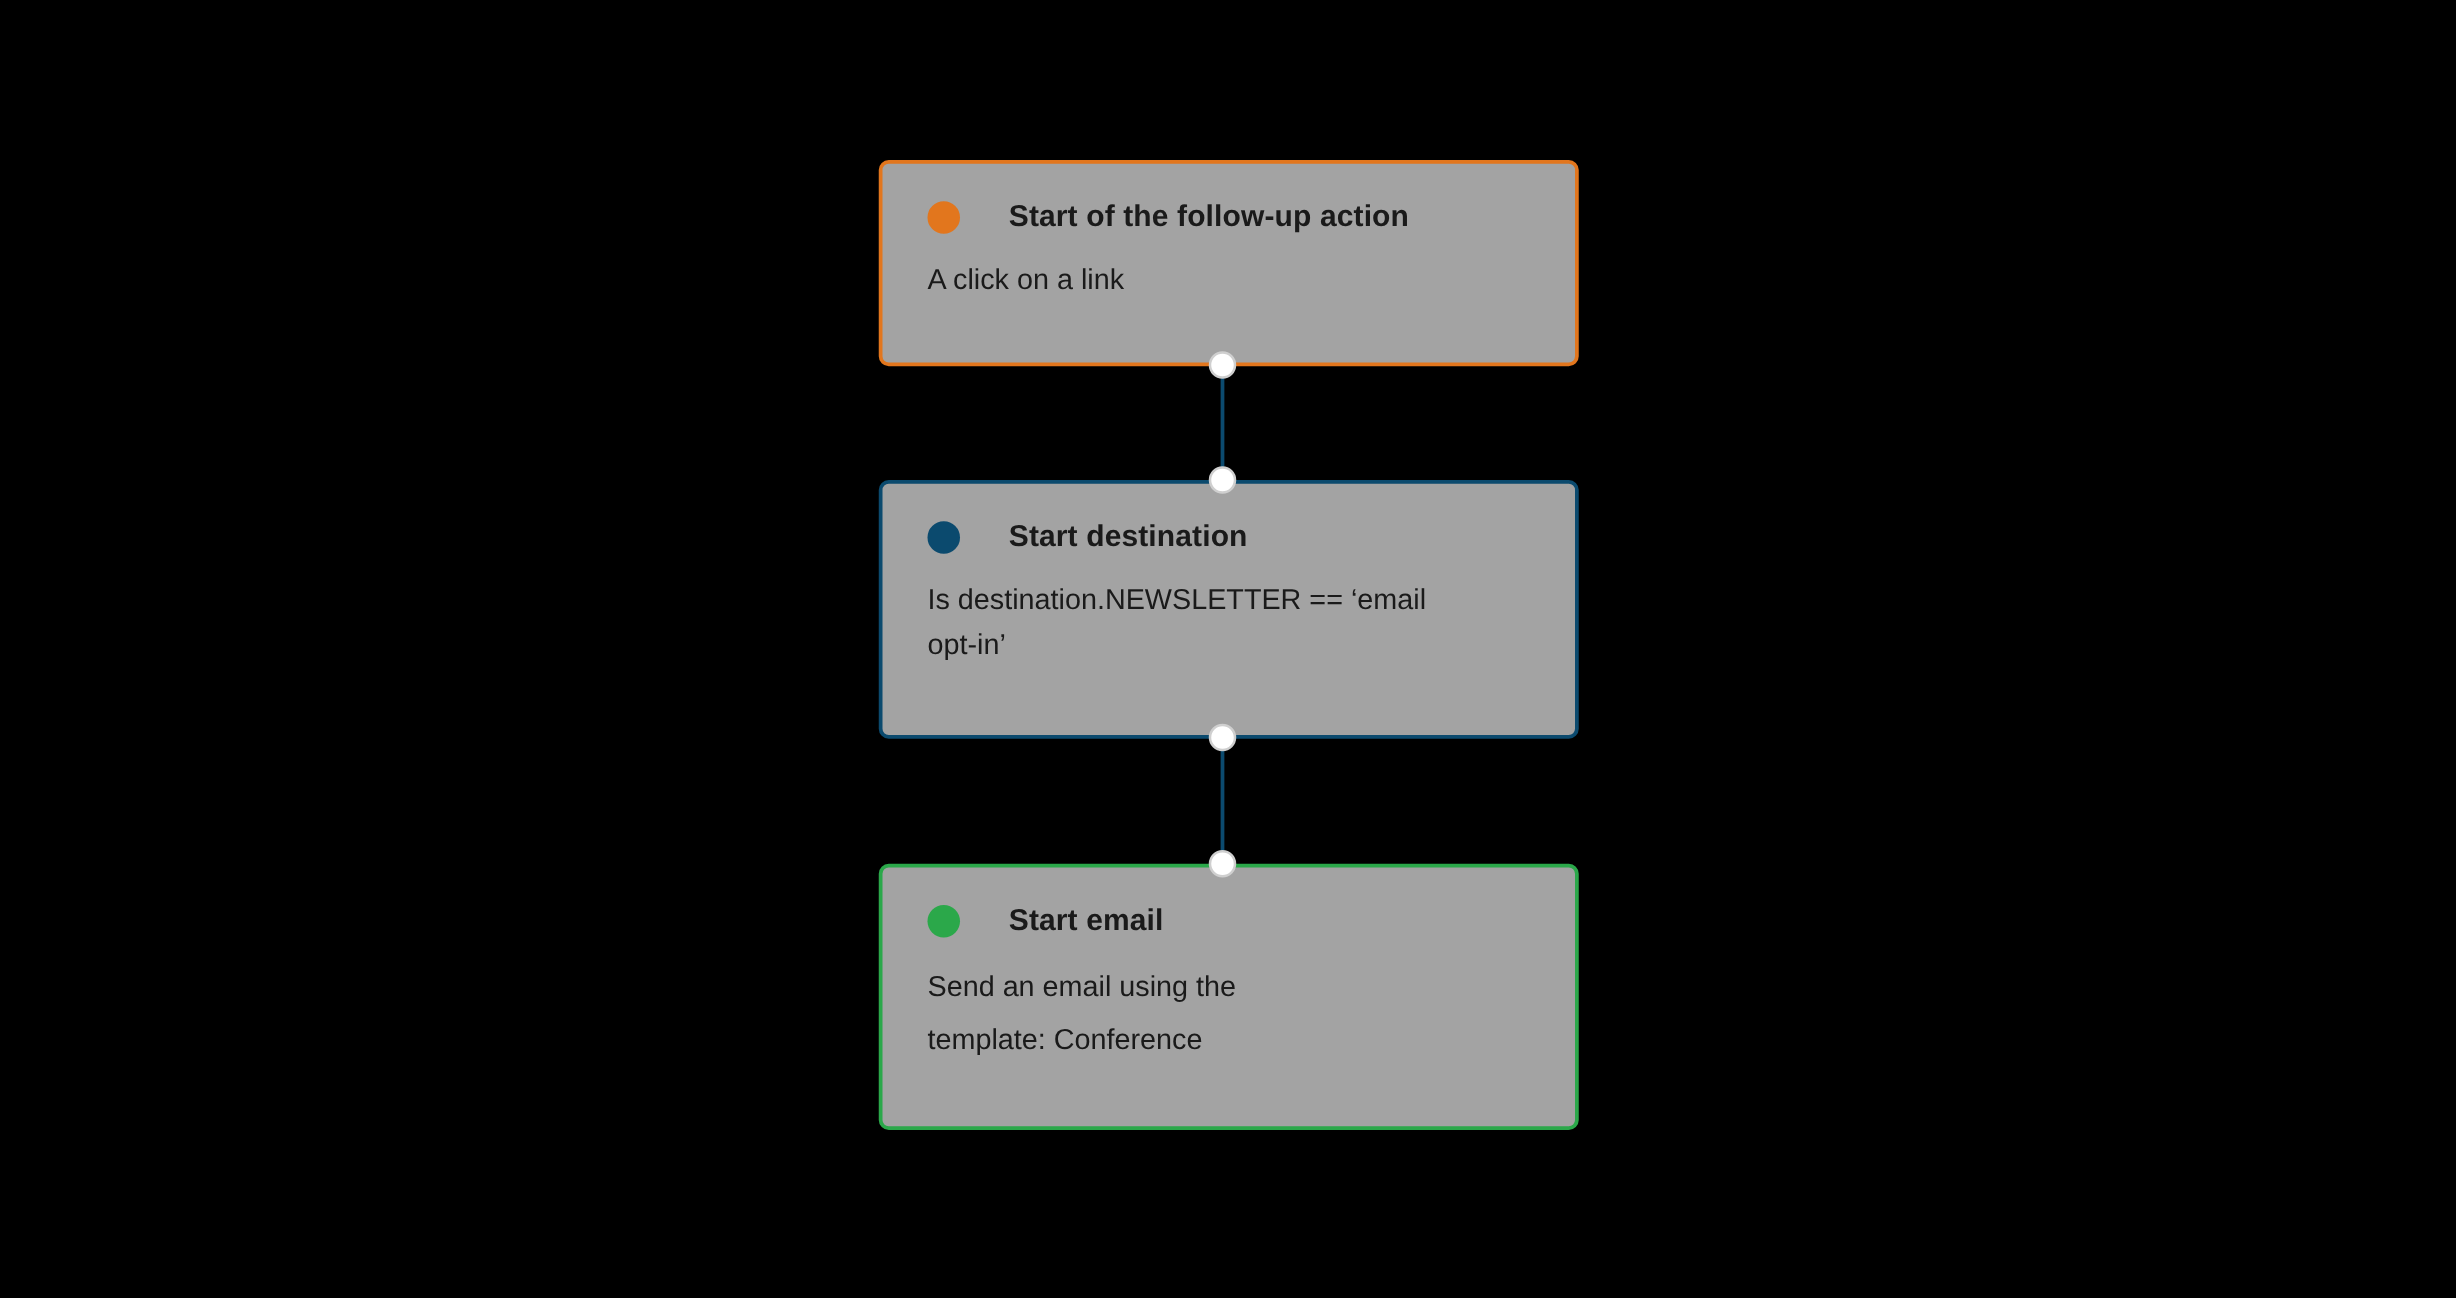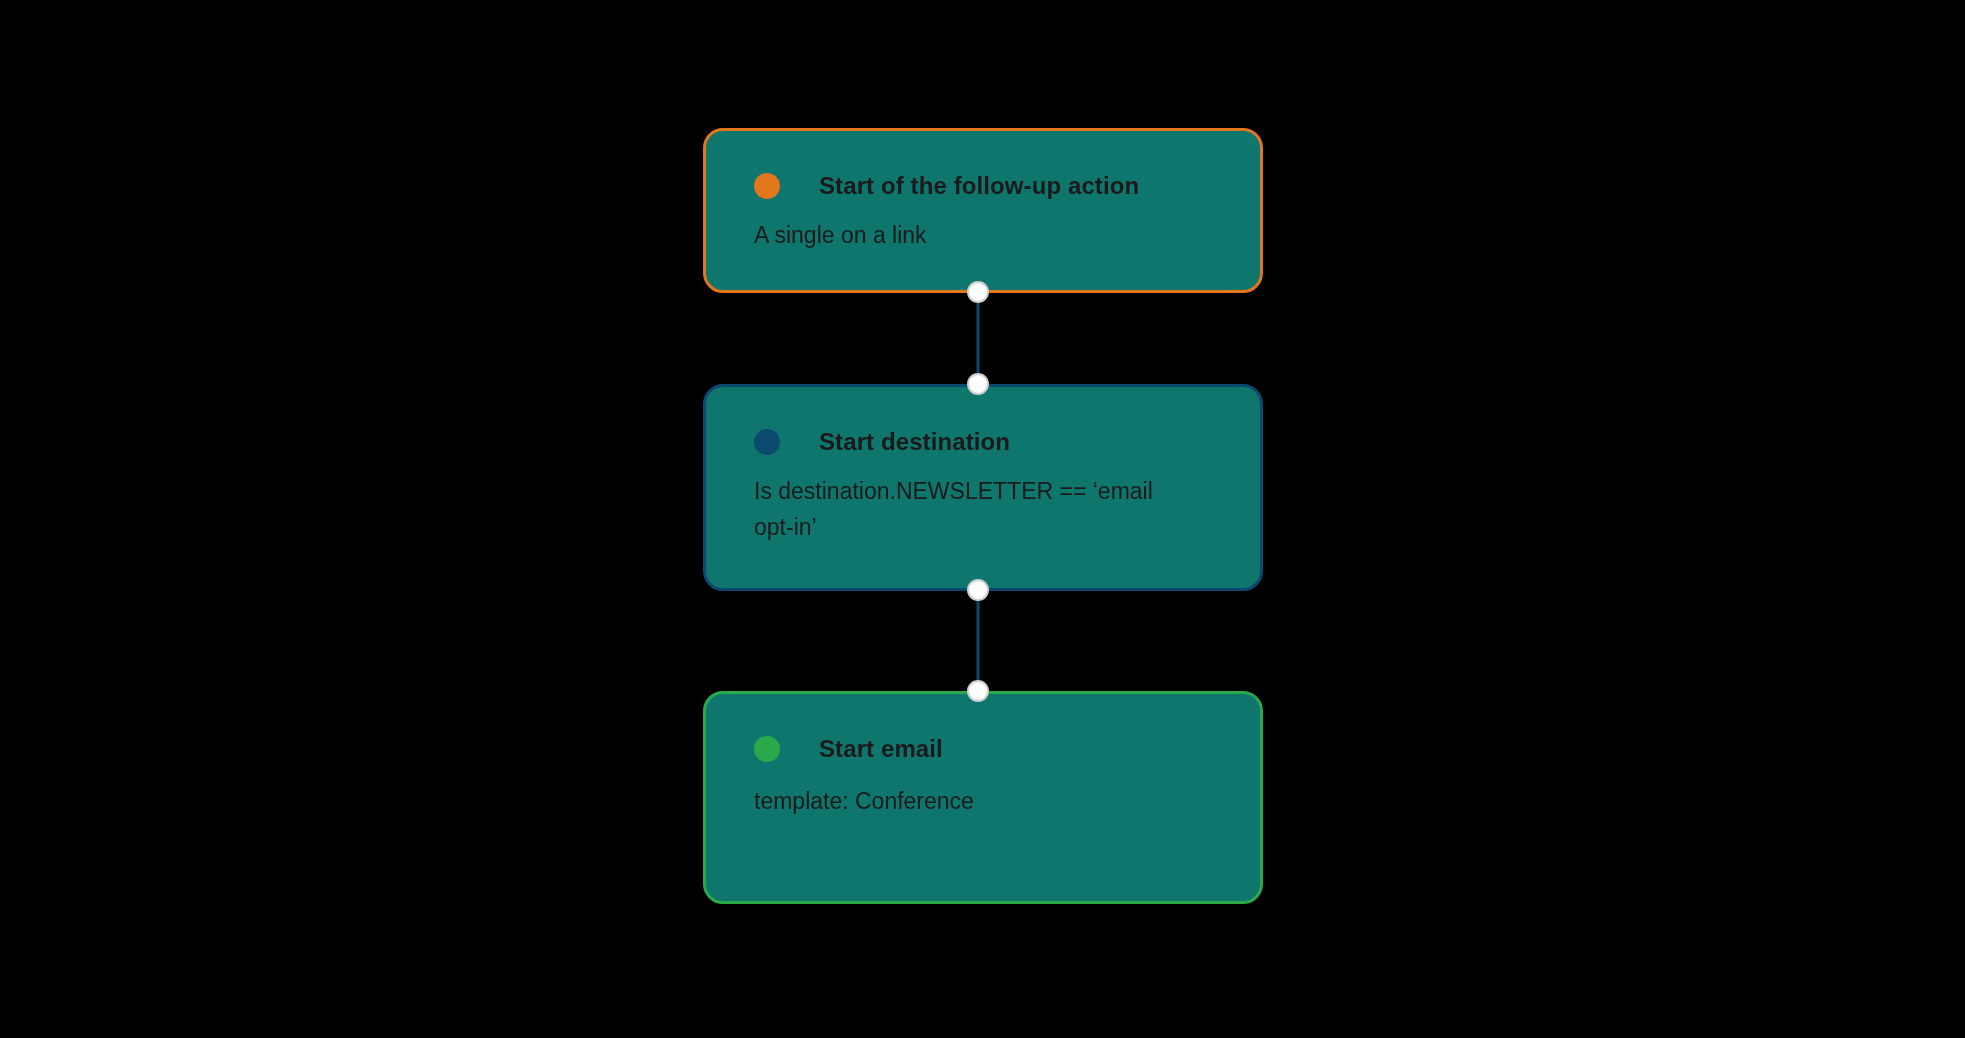--- a/index.html
+++ b/index.html
@@ -30,25 +30,25 @@
     top: 0;
     width: 1965px;
     height: 1038px;
     pointer-events: none;
   }
 
   
   .node {
     position: absolute;
     box-sizing: border-box;
-    background: #0f766e;
-    border-radius: 20px;
+    background: #a3a3a3;
+    border-radius: 8px;
     border-style: solid;
     border-width: 3px;
-    padding: 12px;
+    padding: 0;
   }
   .node-inner {
     padding: 30px 36px 22px 36px;
   }
 
   .node-header {
     display: flex;
     align-items: center;
     margin-bottom: 18px;
   }
@@ -122,21 +122,21 @@
     <line x1="978" y1="292" x2="978" y2="384" stroke="#0b4a6e" stroke-width="3"></line>
     <line x1="978" y1="590" x2="978" y2="691" stroke="#0b4a6e" stroke-width="3"></line>
   </svg>
 
   <div class="node" id="node-trigger">
     <div class="node-inner">
       <div class="node-header">
         <span class="status-dot" style="background:#e2761d"></span>
         <span class="node-title">Start of the follow-up action</span>
       </div>
-      <div class="node-desc">A single on a link</div>
+      <div class="node-desc">A click on a link</div>
     </div>
   </div>
   <span class="handle" style="left:978px; top:292px;"></span>
 
   <div class="node" id="node-condition">
     <div class="node-inner">
       <div class="node-header">
         <span class="status-dot" style="background:#0b4a6e"></span>
         <span class="node-title">Start destination</span>
       </div>
@@ -146,19 +146,20 @@
   <span class="handle" style="left:978px; top:384px;"></span>
   <span class="handle" style="left:978px; top:590px;"></span>
 
   <div class="node" id="node-action">
     <div class="node-inner">
       <div class="node-header">
         <span class="status-dot" style="background:#2ba84a"></span>
         <span class="node-title">Start email</span>
       </div>
       <div class="node-desc loose">
+        <div>Send an email using the</div>
         <div>template: Conference</div>
       </div>
     </div>
   </div>
   <span class="handle" style="left:978px; top:691px;"></span>
 
 </div>
 
 </body></html>

